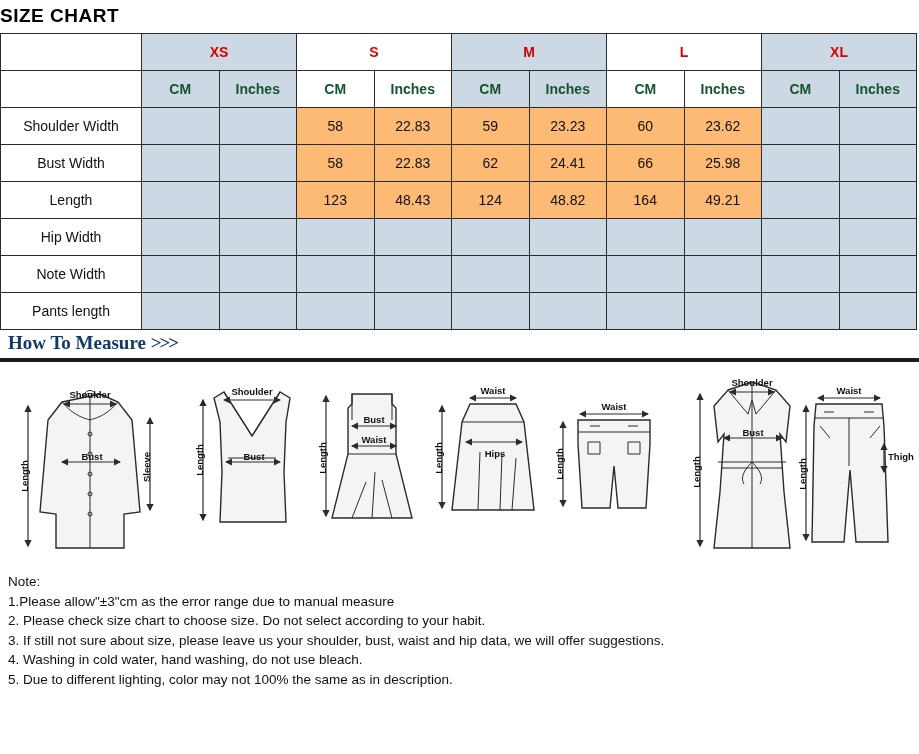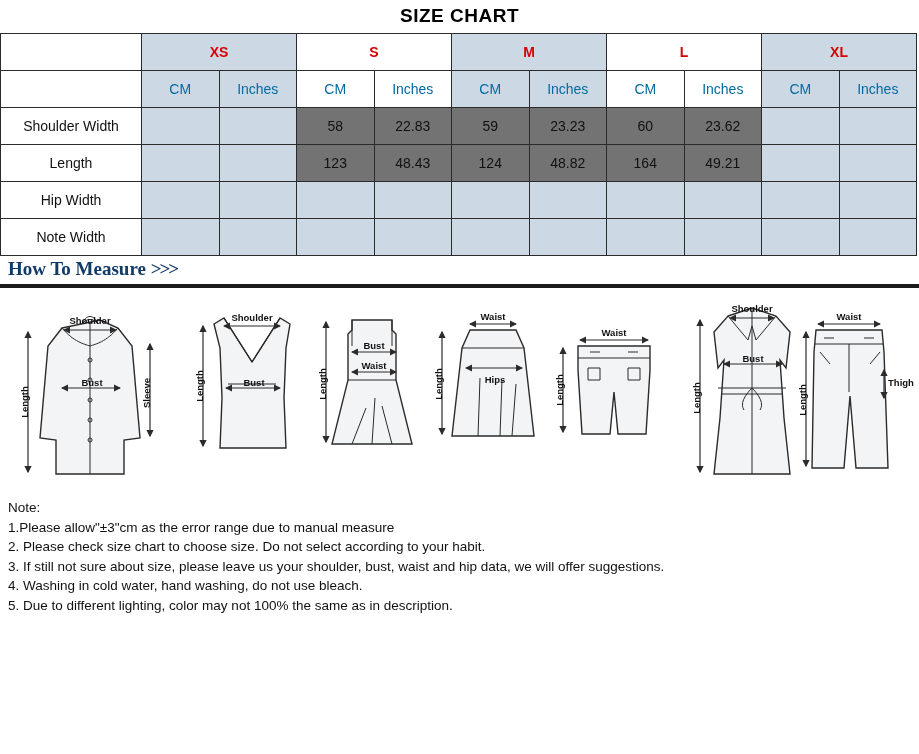--- a/index.html
+++ b/index.html
@@ -16,21 +16,20 @@
   }
   .page {
     position: relative;
     width: 919px;
     height: 754px;
     box-sizing: border-box;
   }
 
   
   .title {
-    text-align: center;
     font-size: 19px;
     font-weight: bold;
     letter-spacing: 0.5px;
     padding: 5px 0 6px 0;
     color: #000000;
   }
 
   
   table.size-chart {
     border-collapse: collapse;
@@ -49,33 +48,33 @@
   .col-val   { width: 77.5px; }
 
   .size-head {
     font-size: 21px;
     font-weight: bold;
     color: #d80000;
     height: 38px;
   }
   .unit-head {
     font-size: 13.5px;
-    font-weight: normal;
-    color: #0369a1;
+    font-weight: bold;
+    color: #14532d;
     height: 30px;
   }
   .rowlabel {
     text-align: left;
     padding-left: 14px;
     font-size: 14px;
     color: #111;
   }
   .shade { background: #ccd9e4; }
   .blank { background: #ccd9e4; }
-  .value { background: #737373; font-size: 15px; }
+  .value { background: #fdba74; font-size: 15px; }
   .empty-corner { background: #ffffff; }
 
   
   .howto-wrap {
     position: relative;
   }
   .howto-title {
     font-size: 19px;
     font-weight: bold;
     color: #123a66;
@@ -159,20 +158,33 @@
         <td class="value">58</td>
         <td class="value">22.83</td>
         <td class="value">59</td>
         <td class="value">23.23</td>
         <td class="value">60</td>
         <td class="value">23.62</td>
         <td class="blank"></td>
         <td class="blank"></td>
       </tr>
 
+      <tr>
+        <td class="rowlabel">Bust Width</td>
+        <td class="blank"></td>
+        <td class="blank"></td>
+        <td class="value">58</td>
+        <td class="value">22.83</td>
+        <td class="value">62</td>
+        <td class="value">24.41</td>
+        <td class="value">66</td>
+        <td class="value">25.98</td>
+        <td class="blank"></td>
+        <td class="blank"></td>
+      </tr>
 
 
       <tr>
         <td class="rowlabel">Length</td>
         <td class="blank"></td>
         <td class="blank"></td>
         <td class="value">123</td>
         <td class="value">48.43</td>
         <td class="value">124</td>
         <td class="value">48.82</td>
@@ -203,20 +215,33 @@
         <td class="blank"></td>
         <td class="blank"></td>
         <td class="blank"></td>
         <td class="blank"></td>
         <td class="blank"></td>
         <td class="blank"></td>
         <td class="blank"></td>
         <td class="blank"></td>
       </tr>
 
+      <tr>
+        <td class="rowlabel">Pants length</td>
+        <td class="blank"></td>
+        <td class="blank"></td>
+        <td class="blank"></td>
+        <td class="blank"></td>
+        <td class="blank"></td>
+        <td class="blank"></td>
+        <td class="blank"></td>
+        <td class="blank"></td>
+        <td class="blank"></td>
+        <td class="blank"></td>
+      </tr>
     </tbody>
   </table>
 
   <div class="howto-wrap">
     <div class="howto-title">
       <span>How To Measure</span>
       <span class="arrows">&gt;&gt;&gt;</span>
     </div>
     <div class="rule"></div>
 

